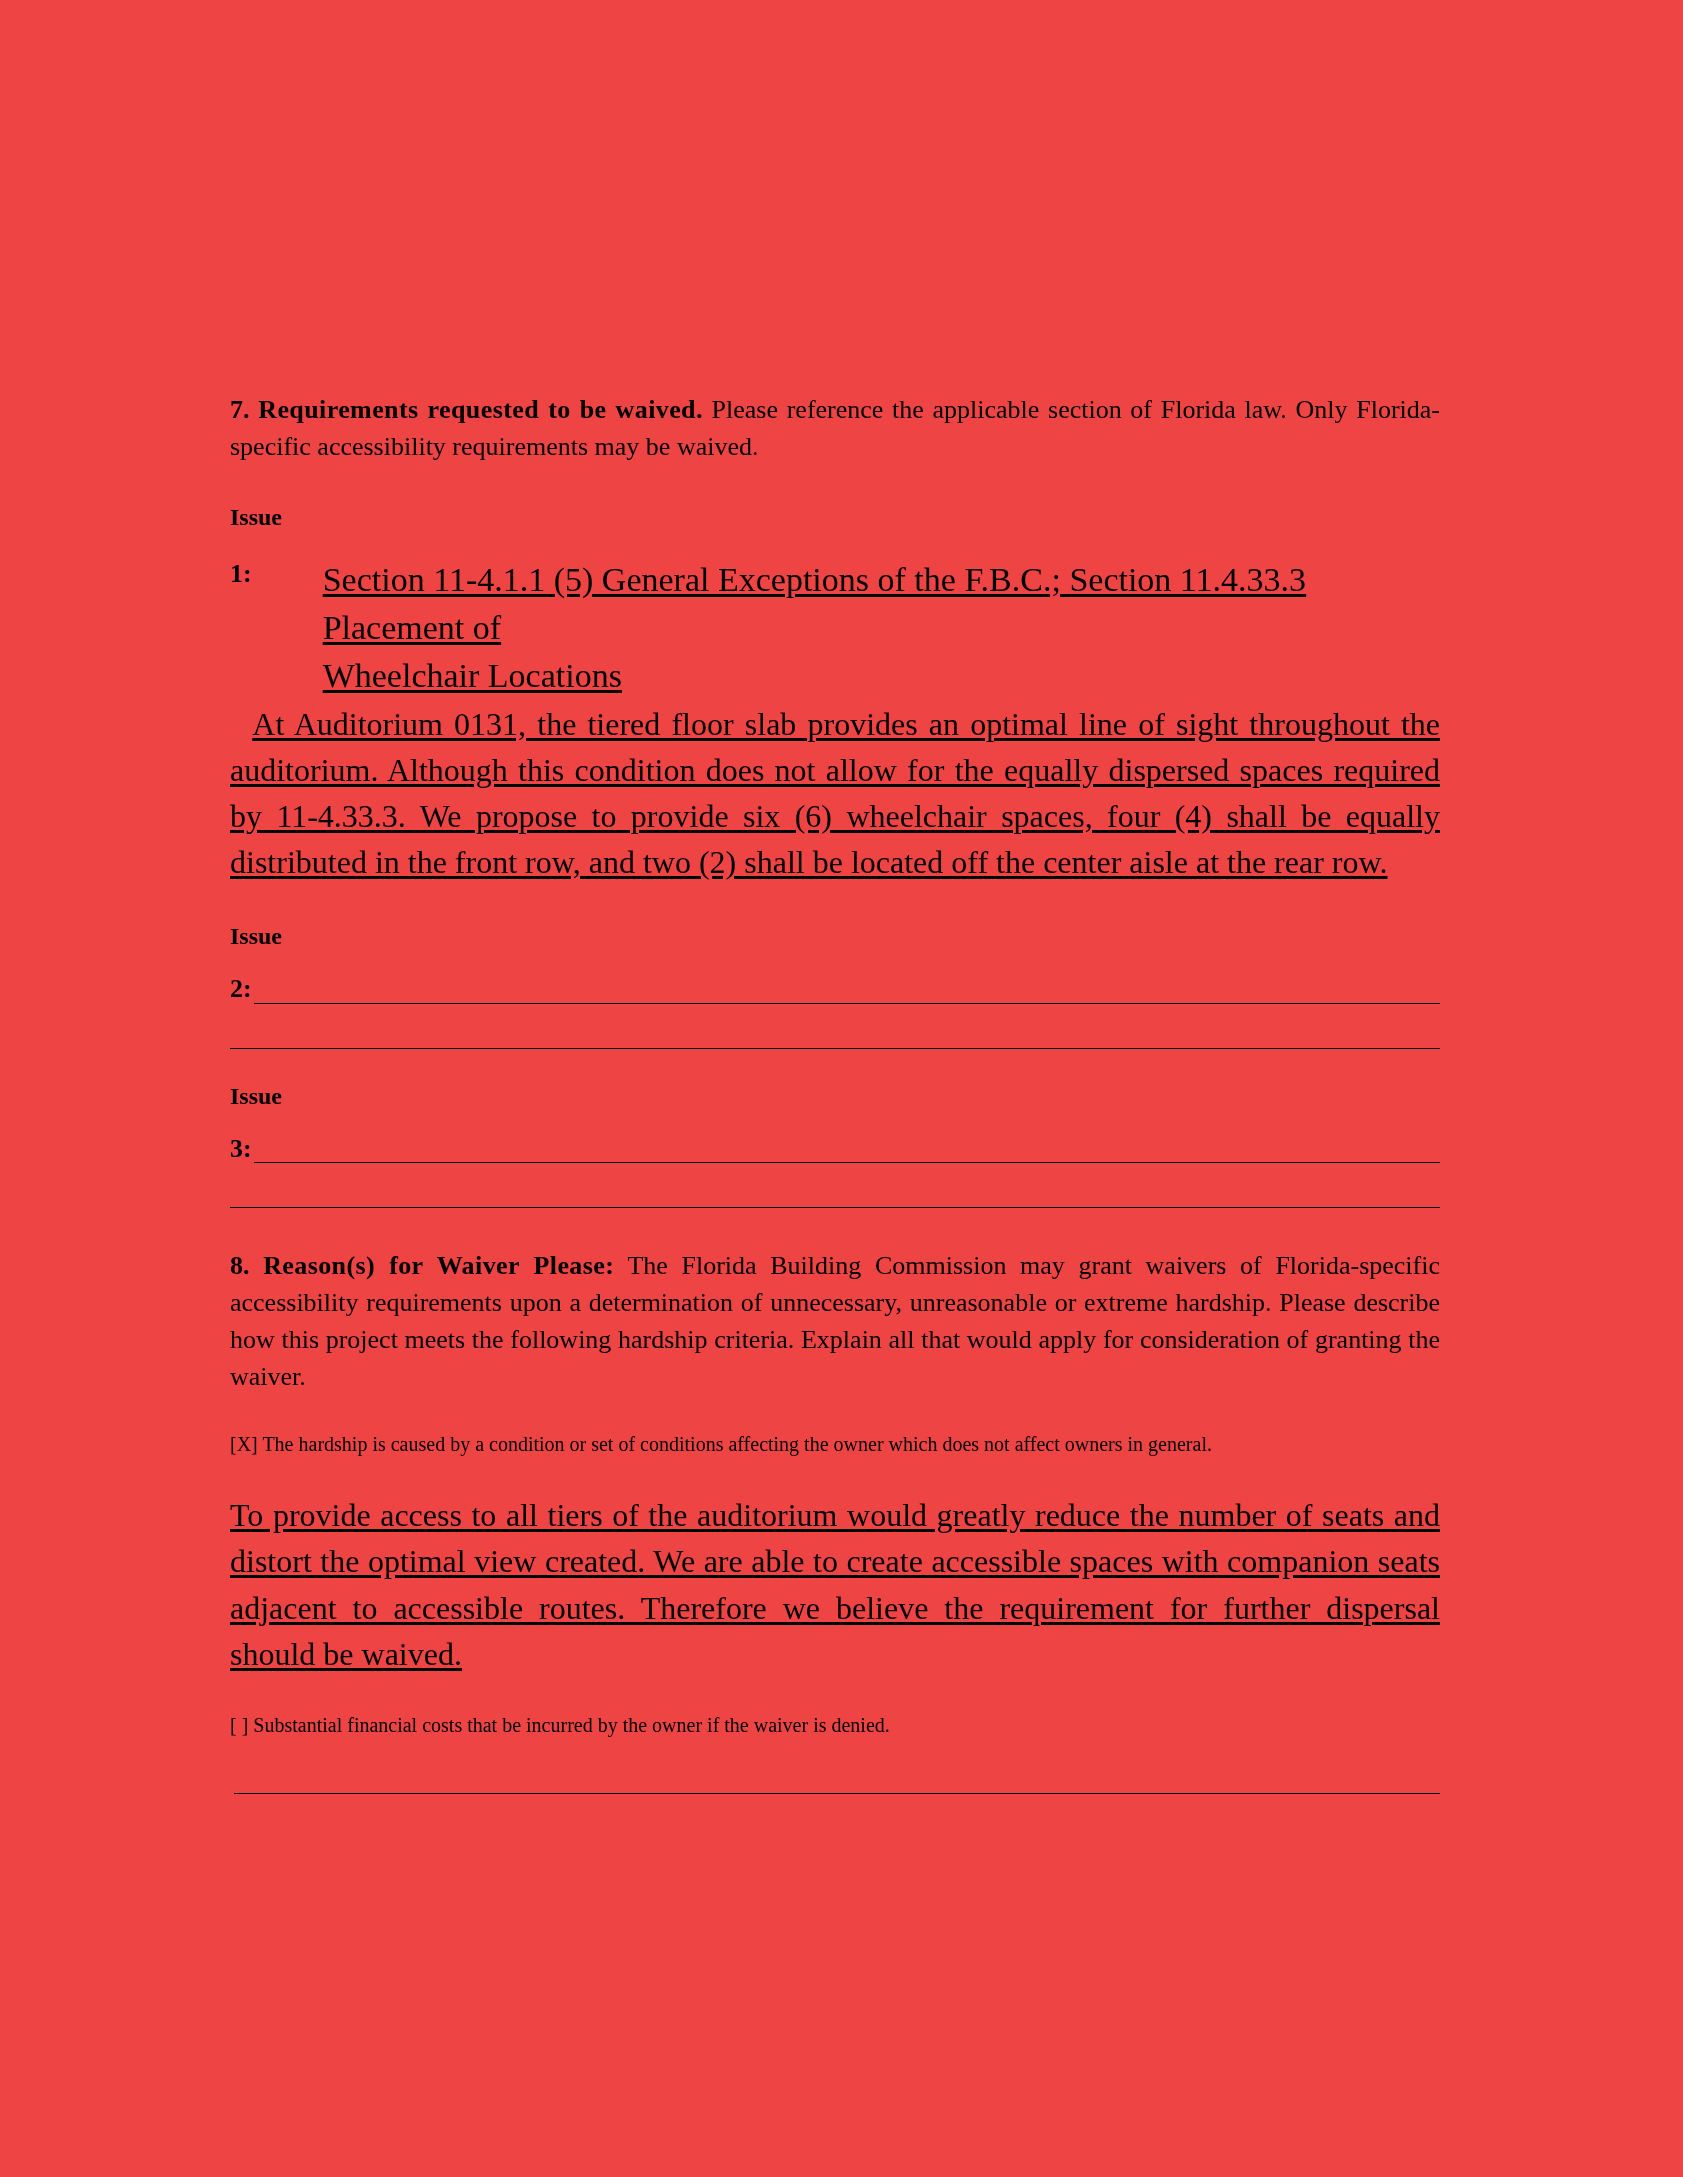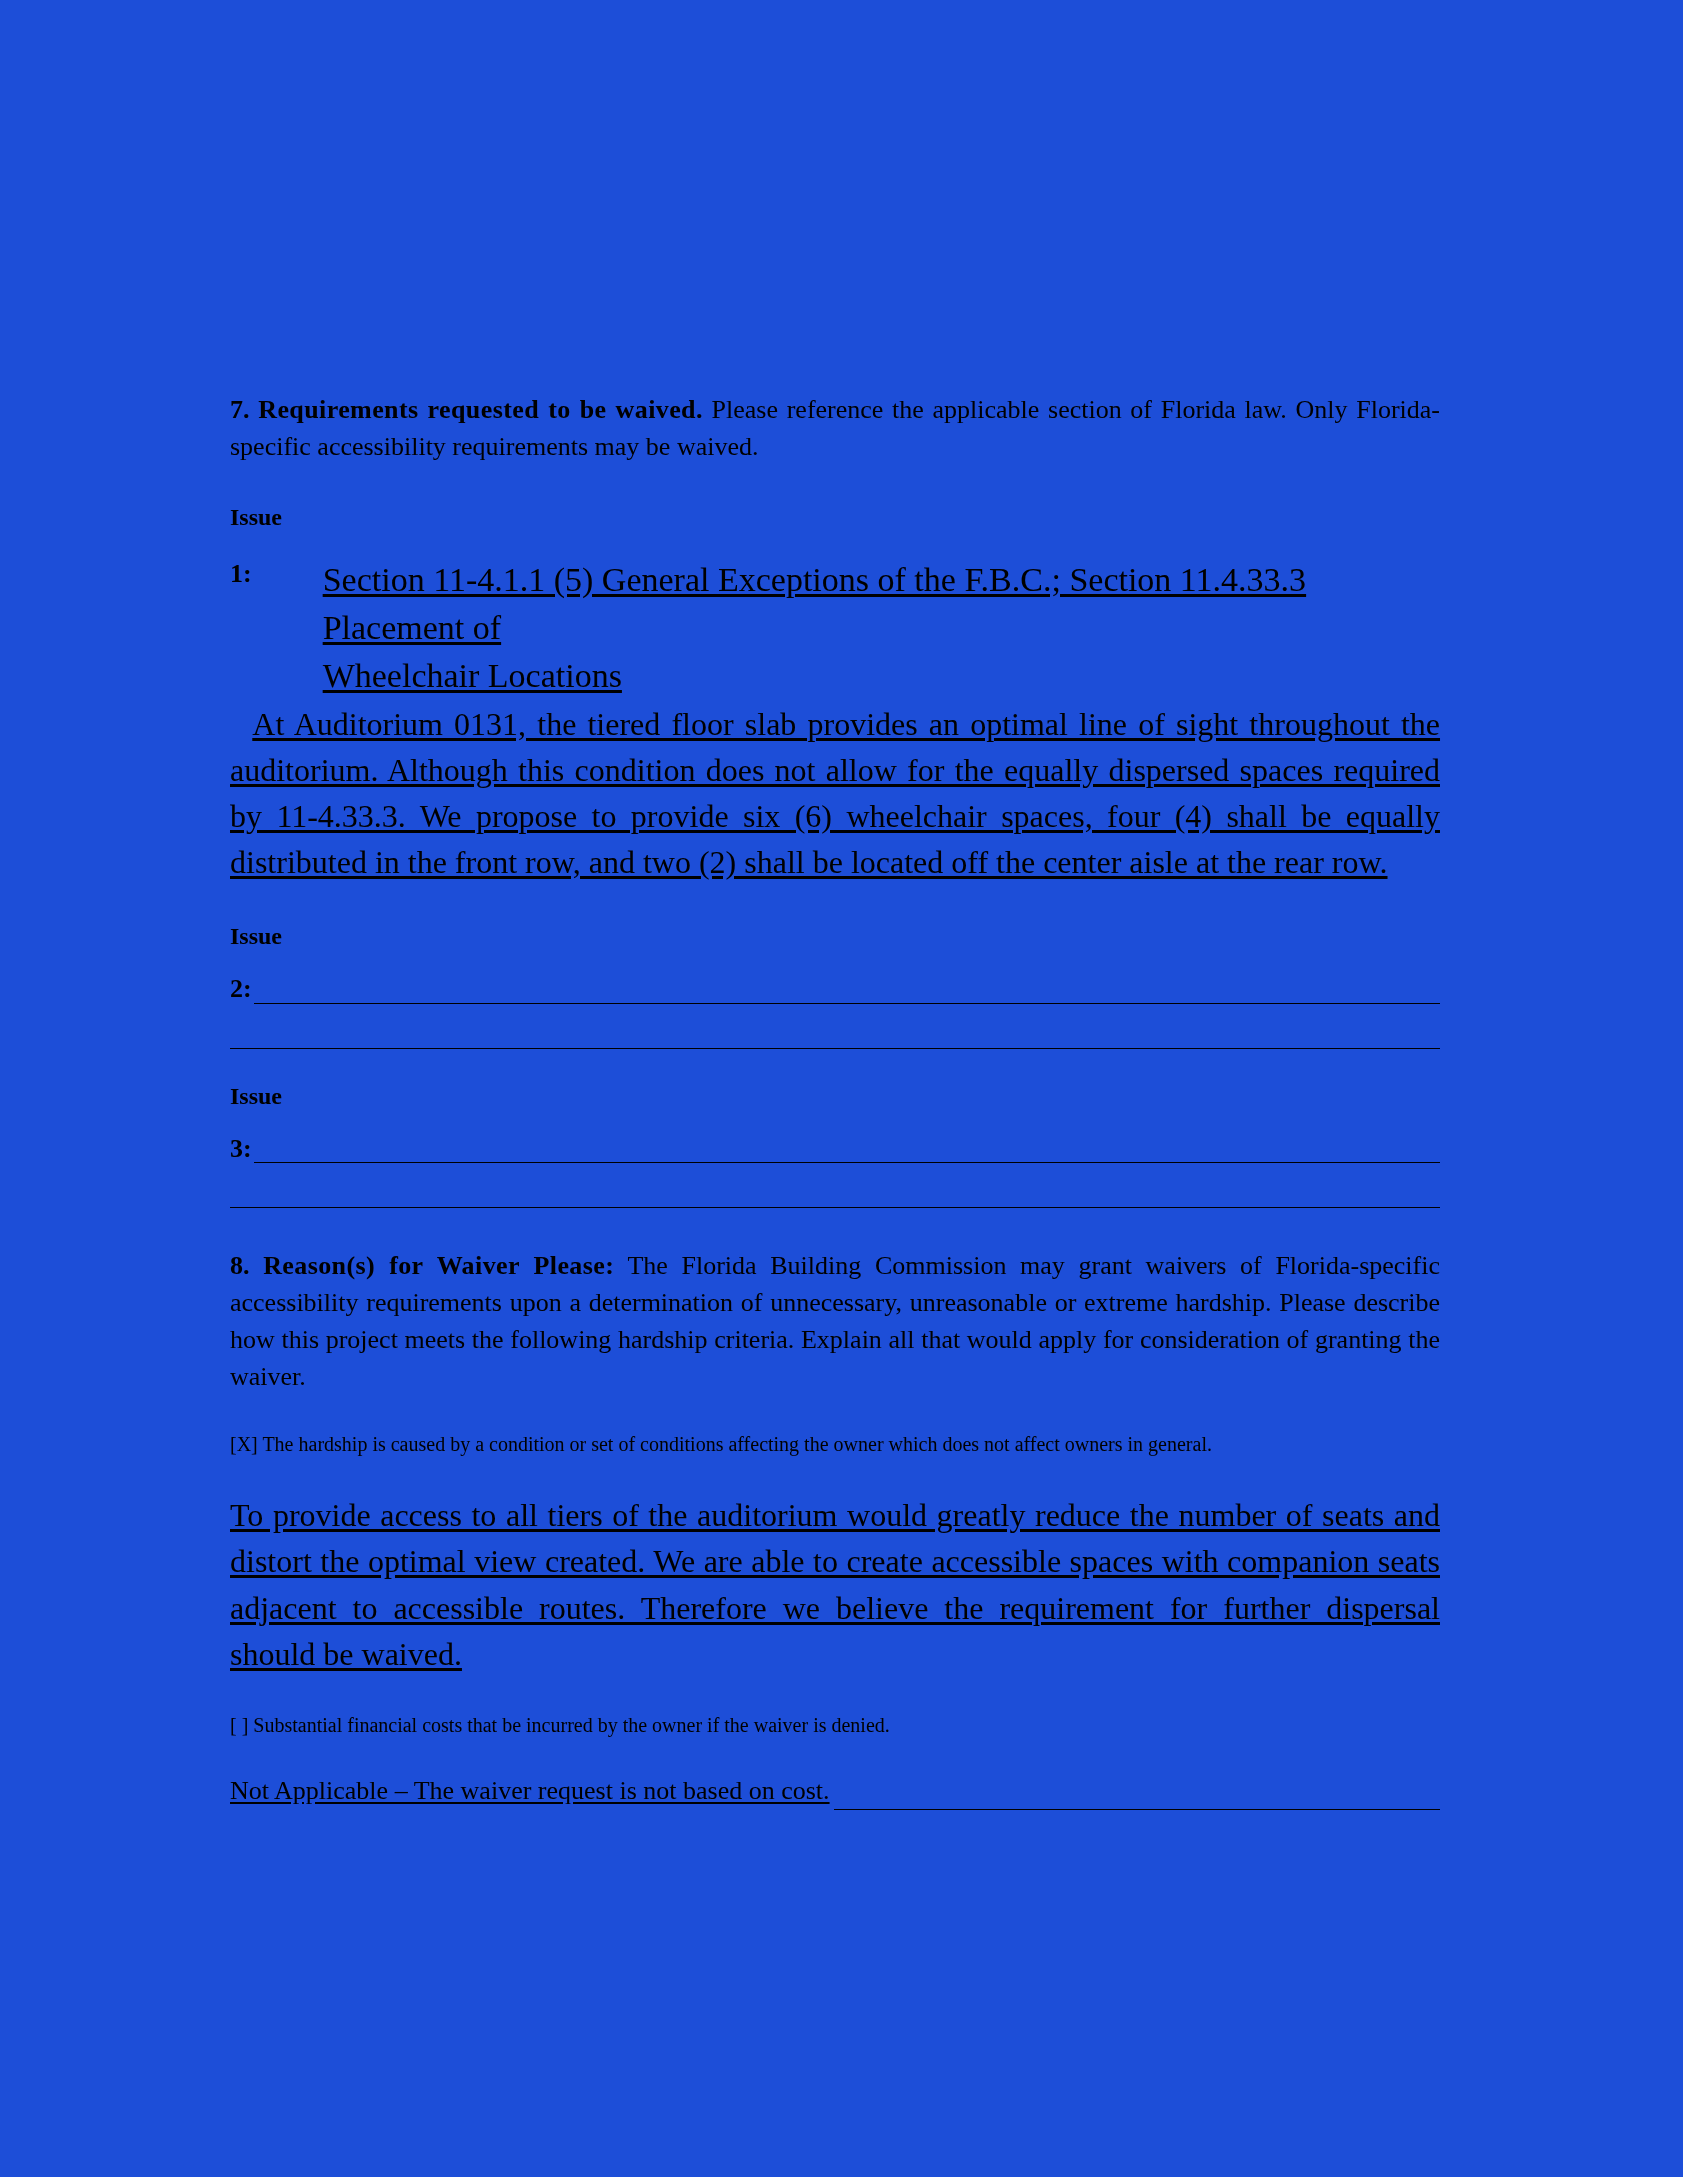--- a/index.html
+++ b/index.html
@@ -13,21 +13,21 @@
     font-family: "Liberation Serif", serif;
     color: #000000;
     position: relative;
     overflow: hidden;
   }
   .page {
     position: absolute;
     top: 0; left: 0;
     width: 1683px;
     height: 2177px;
-    background: #1d4ed8;
+    background: #ef4444;
   }
   .content {
     position: absolute;
     left: 230px;
     top: 392px;
     width: 1210px;
   }
   p {
     margin: 0;
     font-size: 26px;
@@ -200,19 +200,18 @@
 
     <div class="block-gap"></div>
 
     <p class="checkbox-para">
       <span>[ ]</span><span> Substantial financial costs that be incurred by the owner if the waiver is denied.</span>
     </p>
 
     <div class="block-gap"></div>
 
     <div class="notapp">
-      <span class="txt">Not Applicable – The waiver request is not based on cost.</span>
       <span class="tail"></span>
     </div>
 
   </div>
 </div>
 
 
 </body></html>

